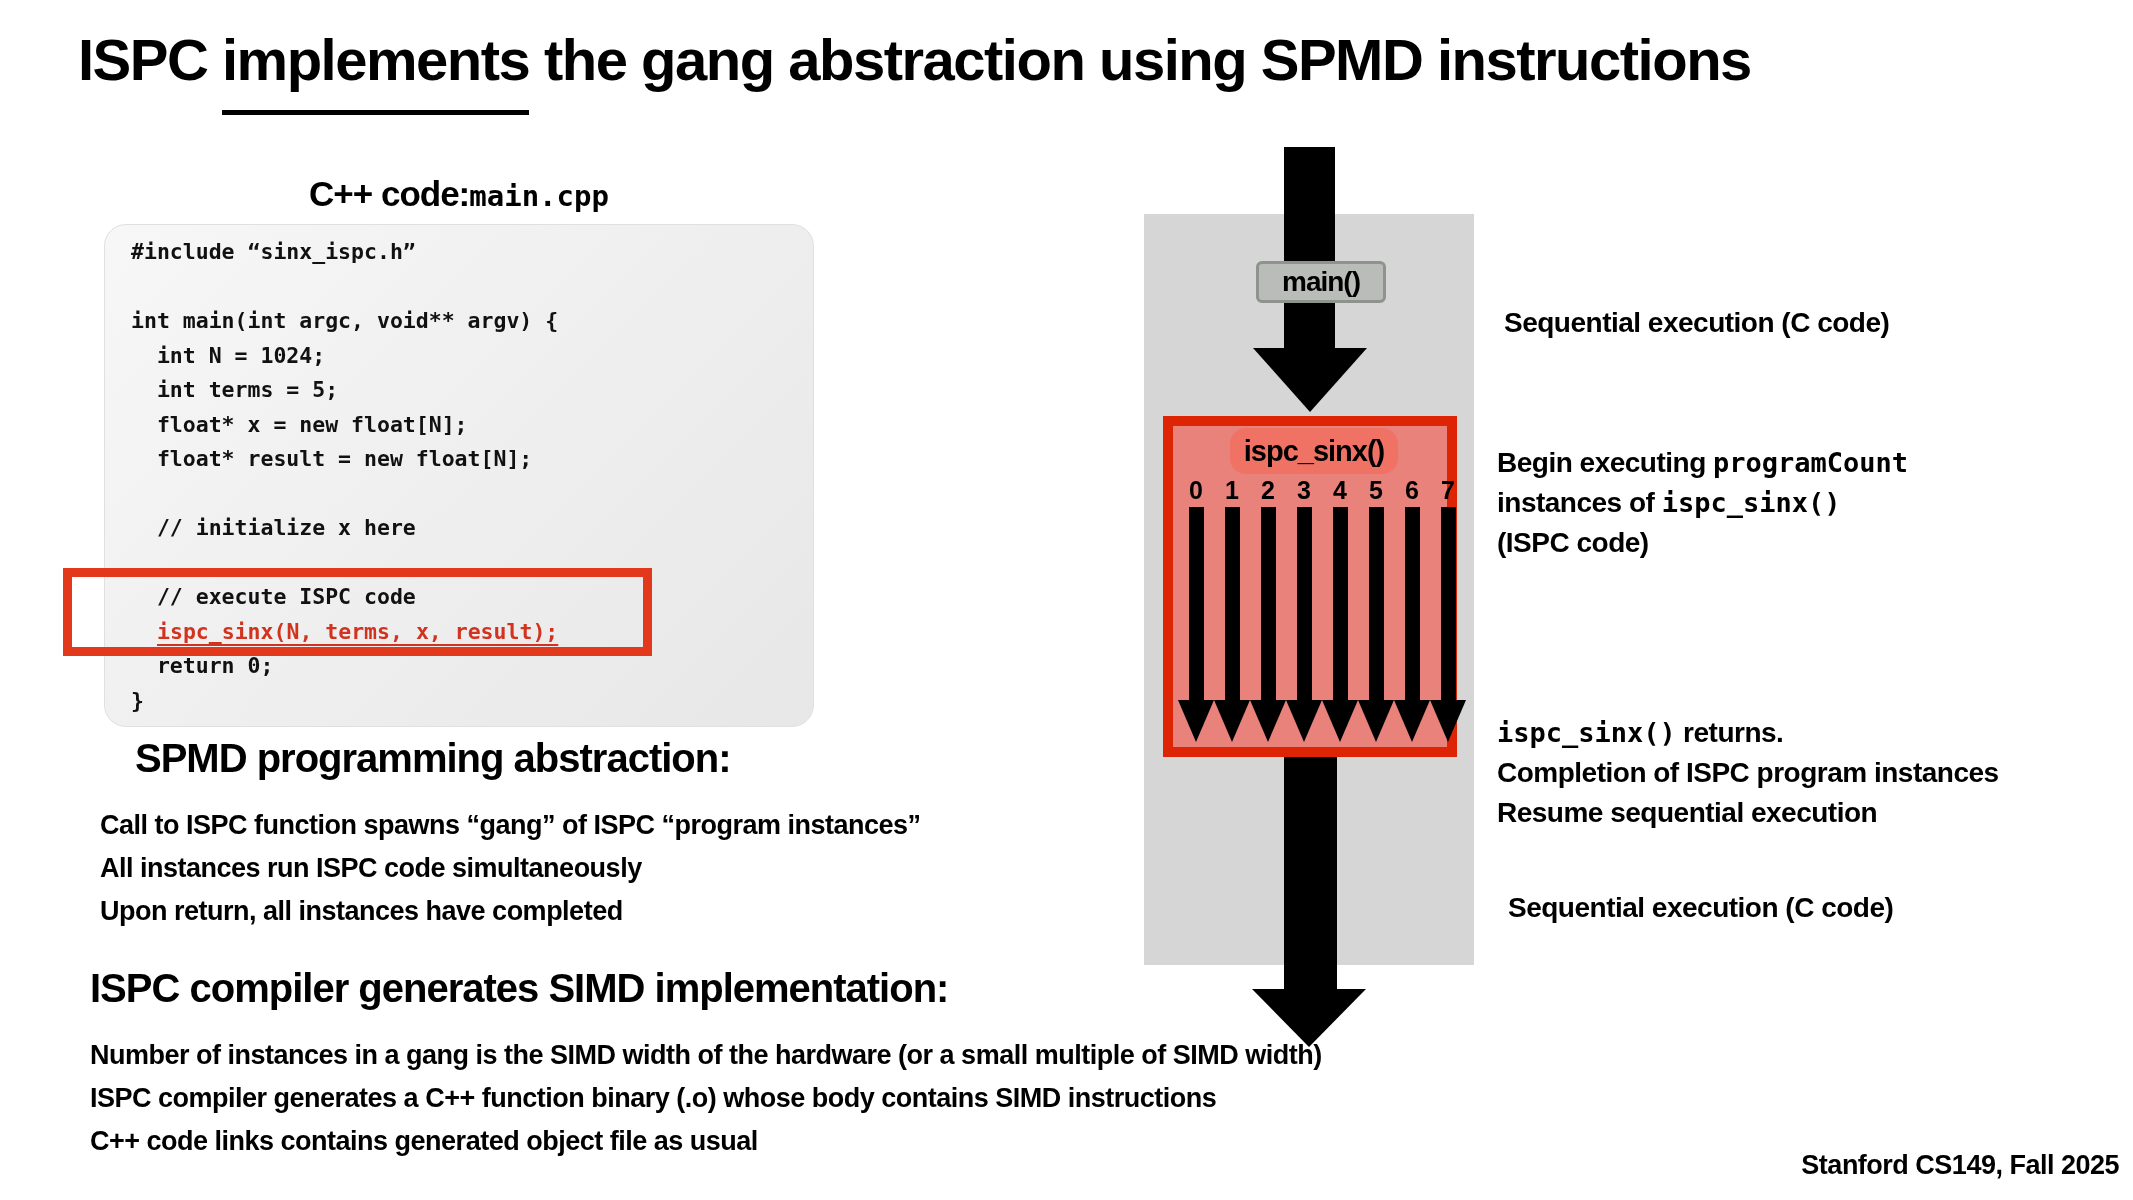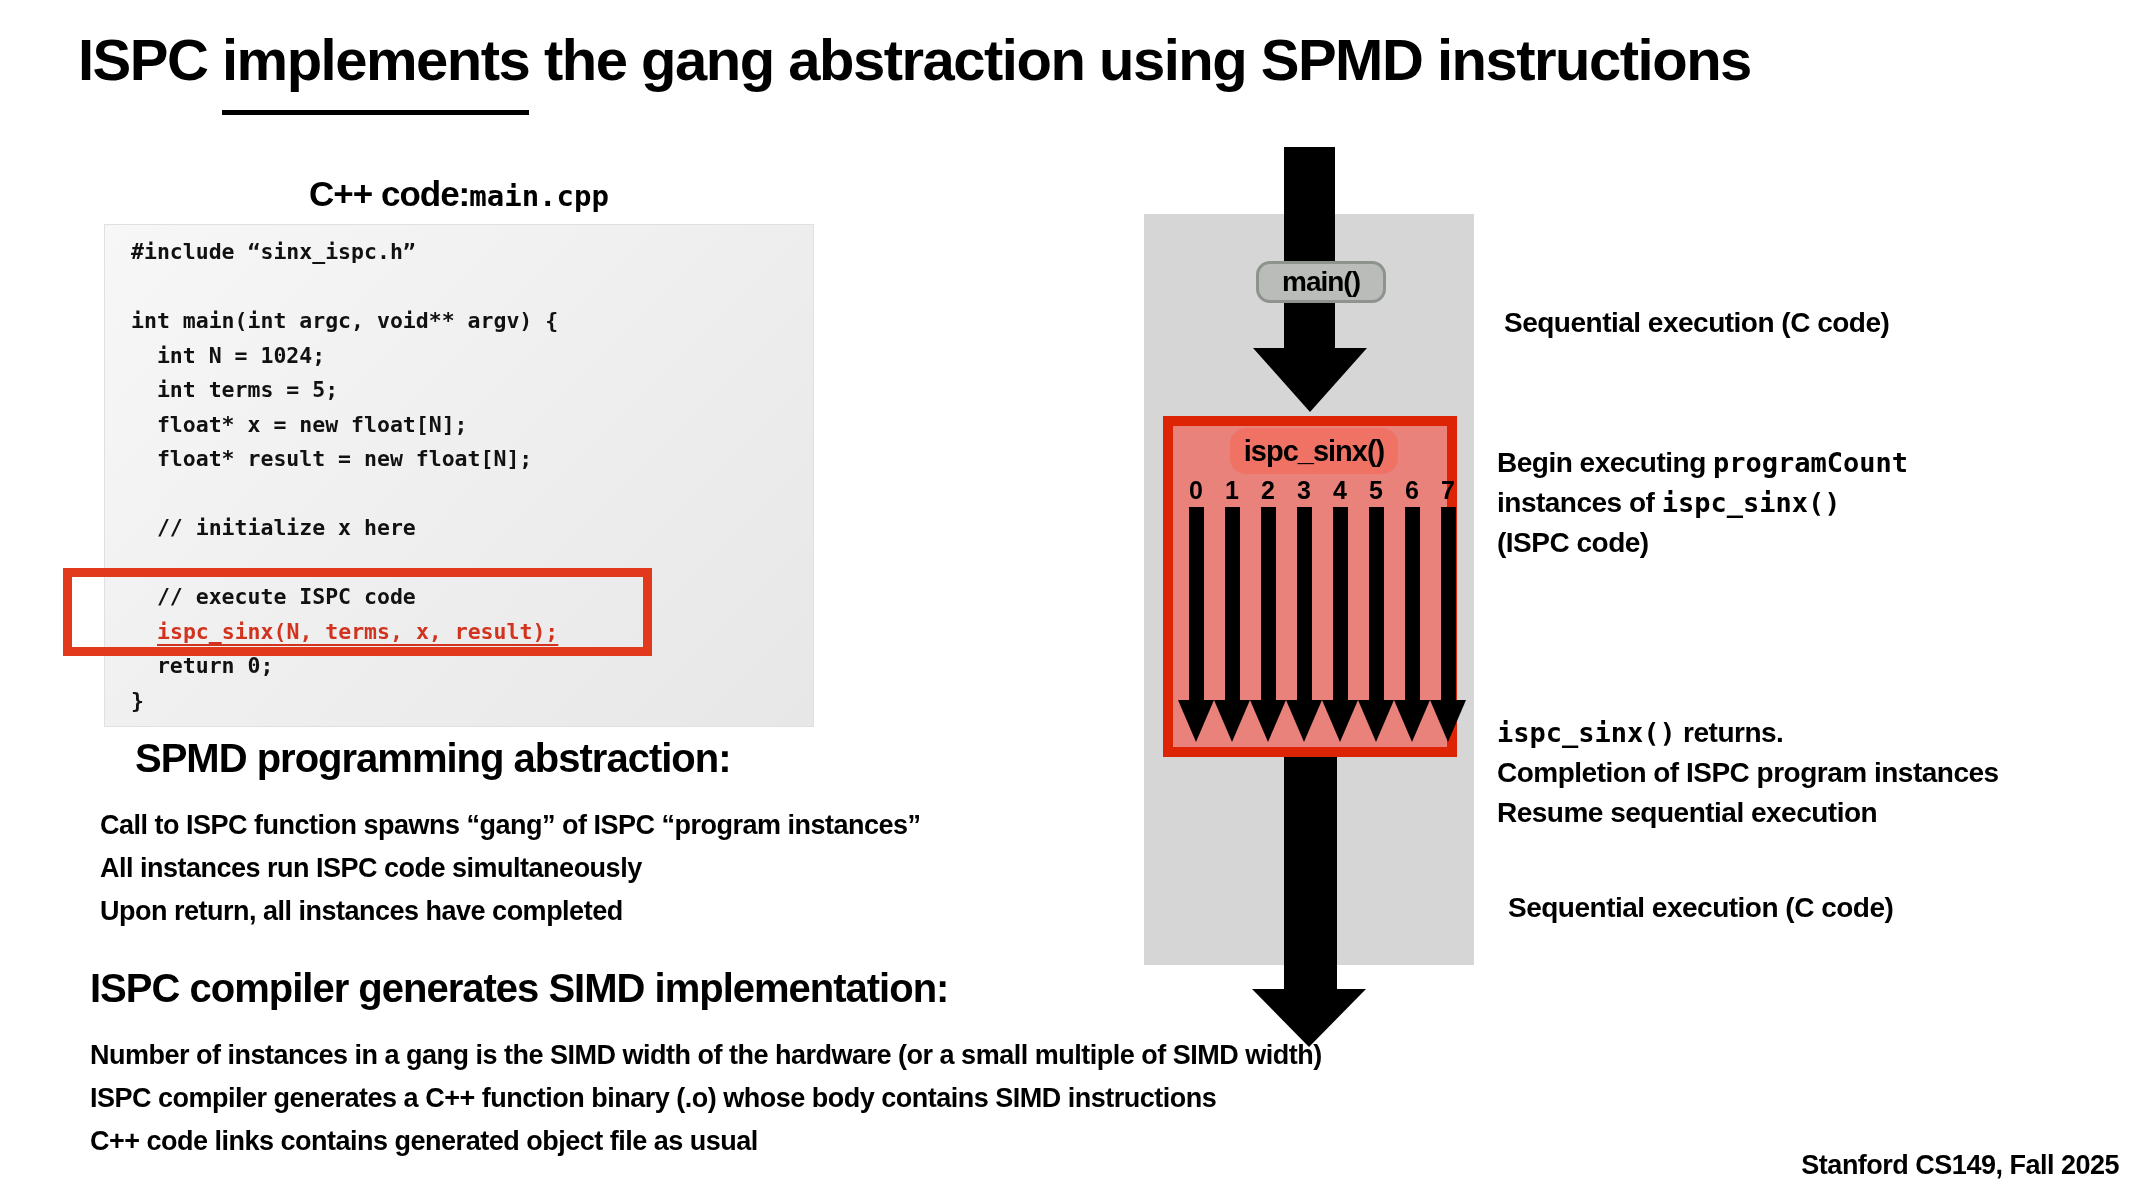--- a/index.html
+++ b/index.html
@@ -44,21 +44,21 @@
   }
   .code-redbox{
     position:absolute;left:63px;top:568px;width:589px;height:88px;
     border:9px solid var(--code-red-box,#e2391d);box-sizing:border-box;pointer-events:none;
   }
   
   .gray-panel{position:absolute;left:1144px;top:214px;width:330px;height:751px;background:var(--panel-gray,#d6d6d6);}
   .arrow-shaft{position:absolute;background:#000;}
   .arrow-head{position:absolute;width:0;height:0;border-left:57px solid transparent;border-right:57px solid transparent;border-top:64px solid #000;}
   .main-pill{
-    position:absolute;left:1256px;top:261px;width:130px;height:42px;border-radius:14px;
+    position:absolute;left:1256px;top:261px;width:130px;height:42px;border-radius:6px;
     background:var(--main-pill-bg,#b9bcb9);border:3px solid var(--main-pill-border,#8e938e);box-sizing:border-box;
     display:flex;align-items:center;justify-content:center;
     font-size:28px;font-weight:700;letter-spacing:-1px;
   }
   .red-box{
     position:absolute;left:1163px;top:416px;width:294px;height:341px;box-sizing:border-box;
     background:var(--salmon,#e8827a);border:10px solid var(--red-border,#dd2506);
   }
   .ispc-pill{
     position:absolute;left:1230px;top:428px;width:168px;height:46px;border-radius:16px;
@@ -77,21 +77,21 @@
 </style>
 </head>
 <body>
 
 <div id="slide">
 
   <div class="slide-title"><span>ISPC </span><span class="ul">implements</span><span> the gang abstraction using SPMD instructions</span></div>
 
   <div class="code-heading"><span class="bold-part">C++ code:</span><span class="mono-part">main.cpp</span></div>
 
-  <div class="code-block" style="padding-top:10px;">
+  <div class="code-block" style="padding-top:10px;border-radius:22px;">
     <div class="code-line">#include “sinx_ispc.h”</div>
     <div class="code-line"></div>
     <div class="code-line">int main(int argc, void** argv) {</div>
     <div class="code-line">  int N = 1024;</div>
     <div class="code-line">  int terms = 5;</div>
     <div class="code-line">  float* x = new float[N];</div>
     <div class="code-line">  float* result = new float[N];</div>
     <div class="code-line"></div>
     <div class="code-line">  // initialize x here</div>
     <div class="code-line"></div>

